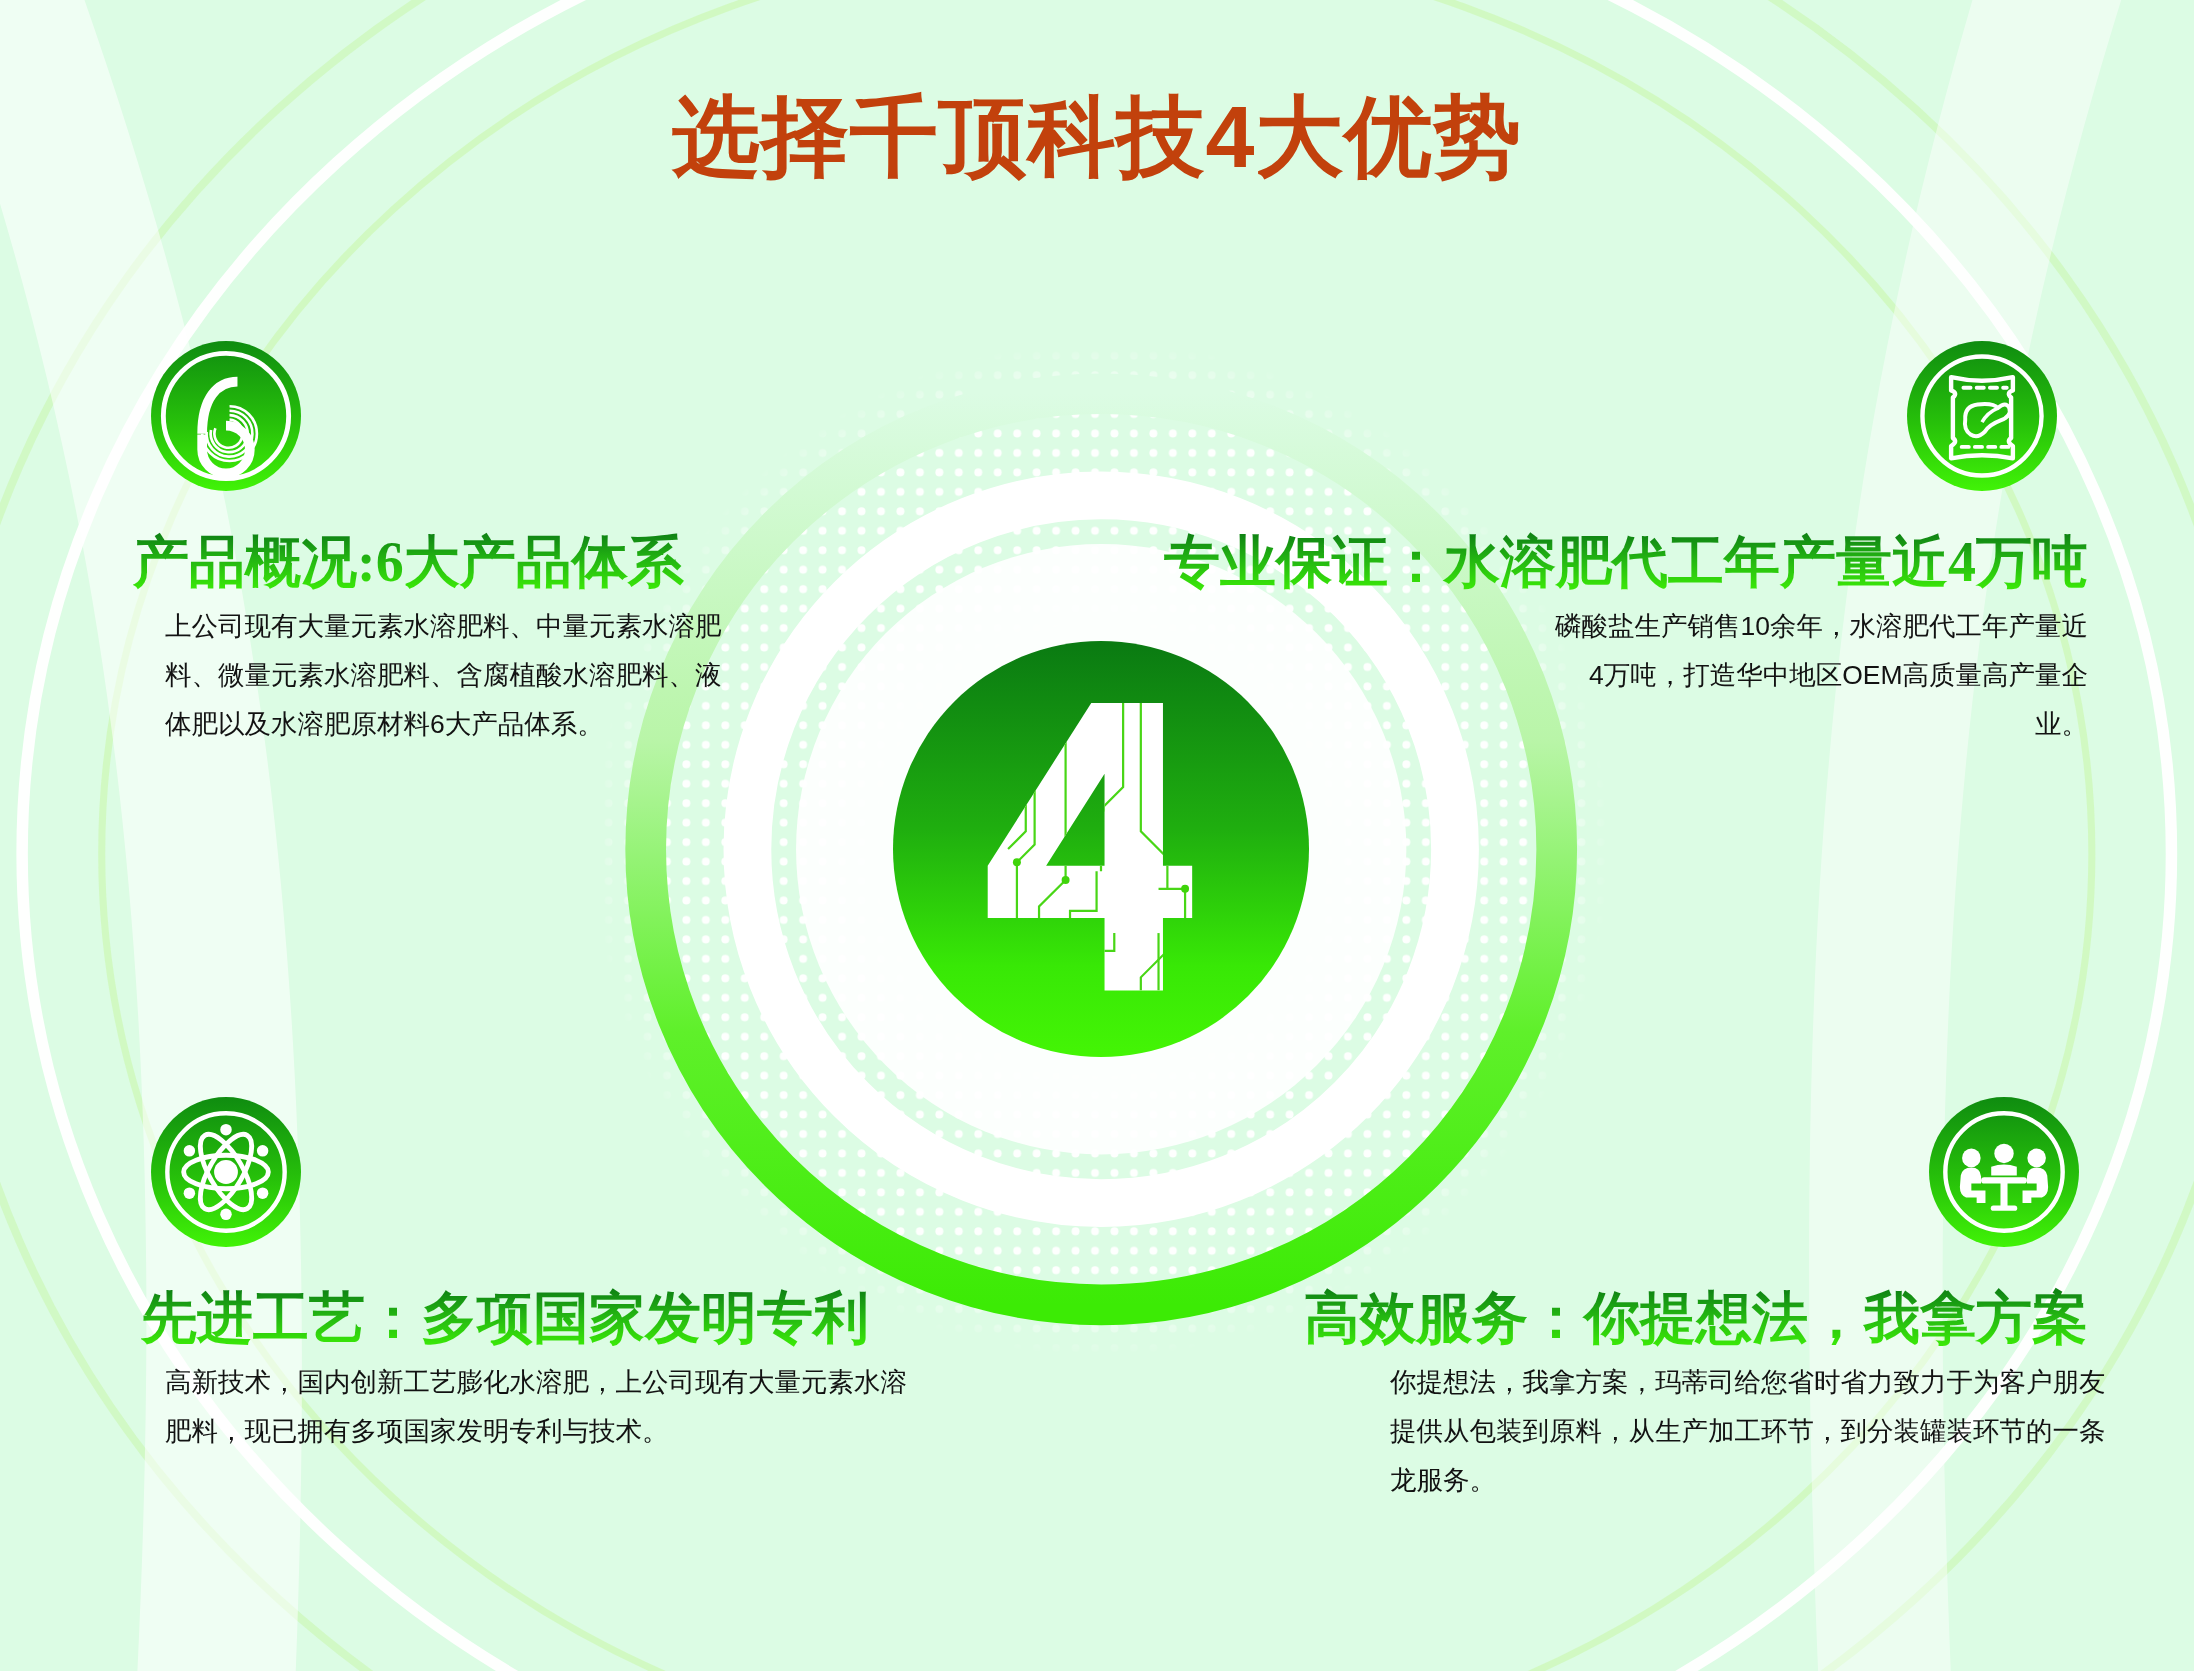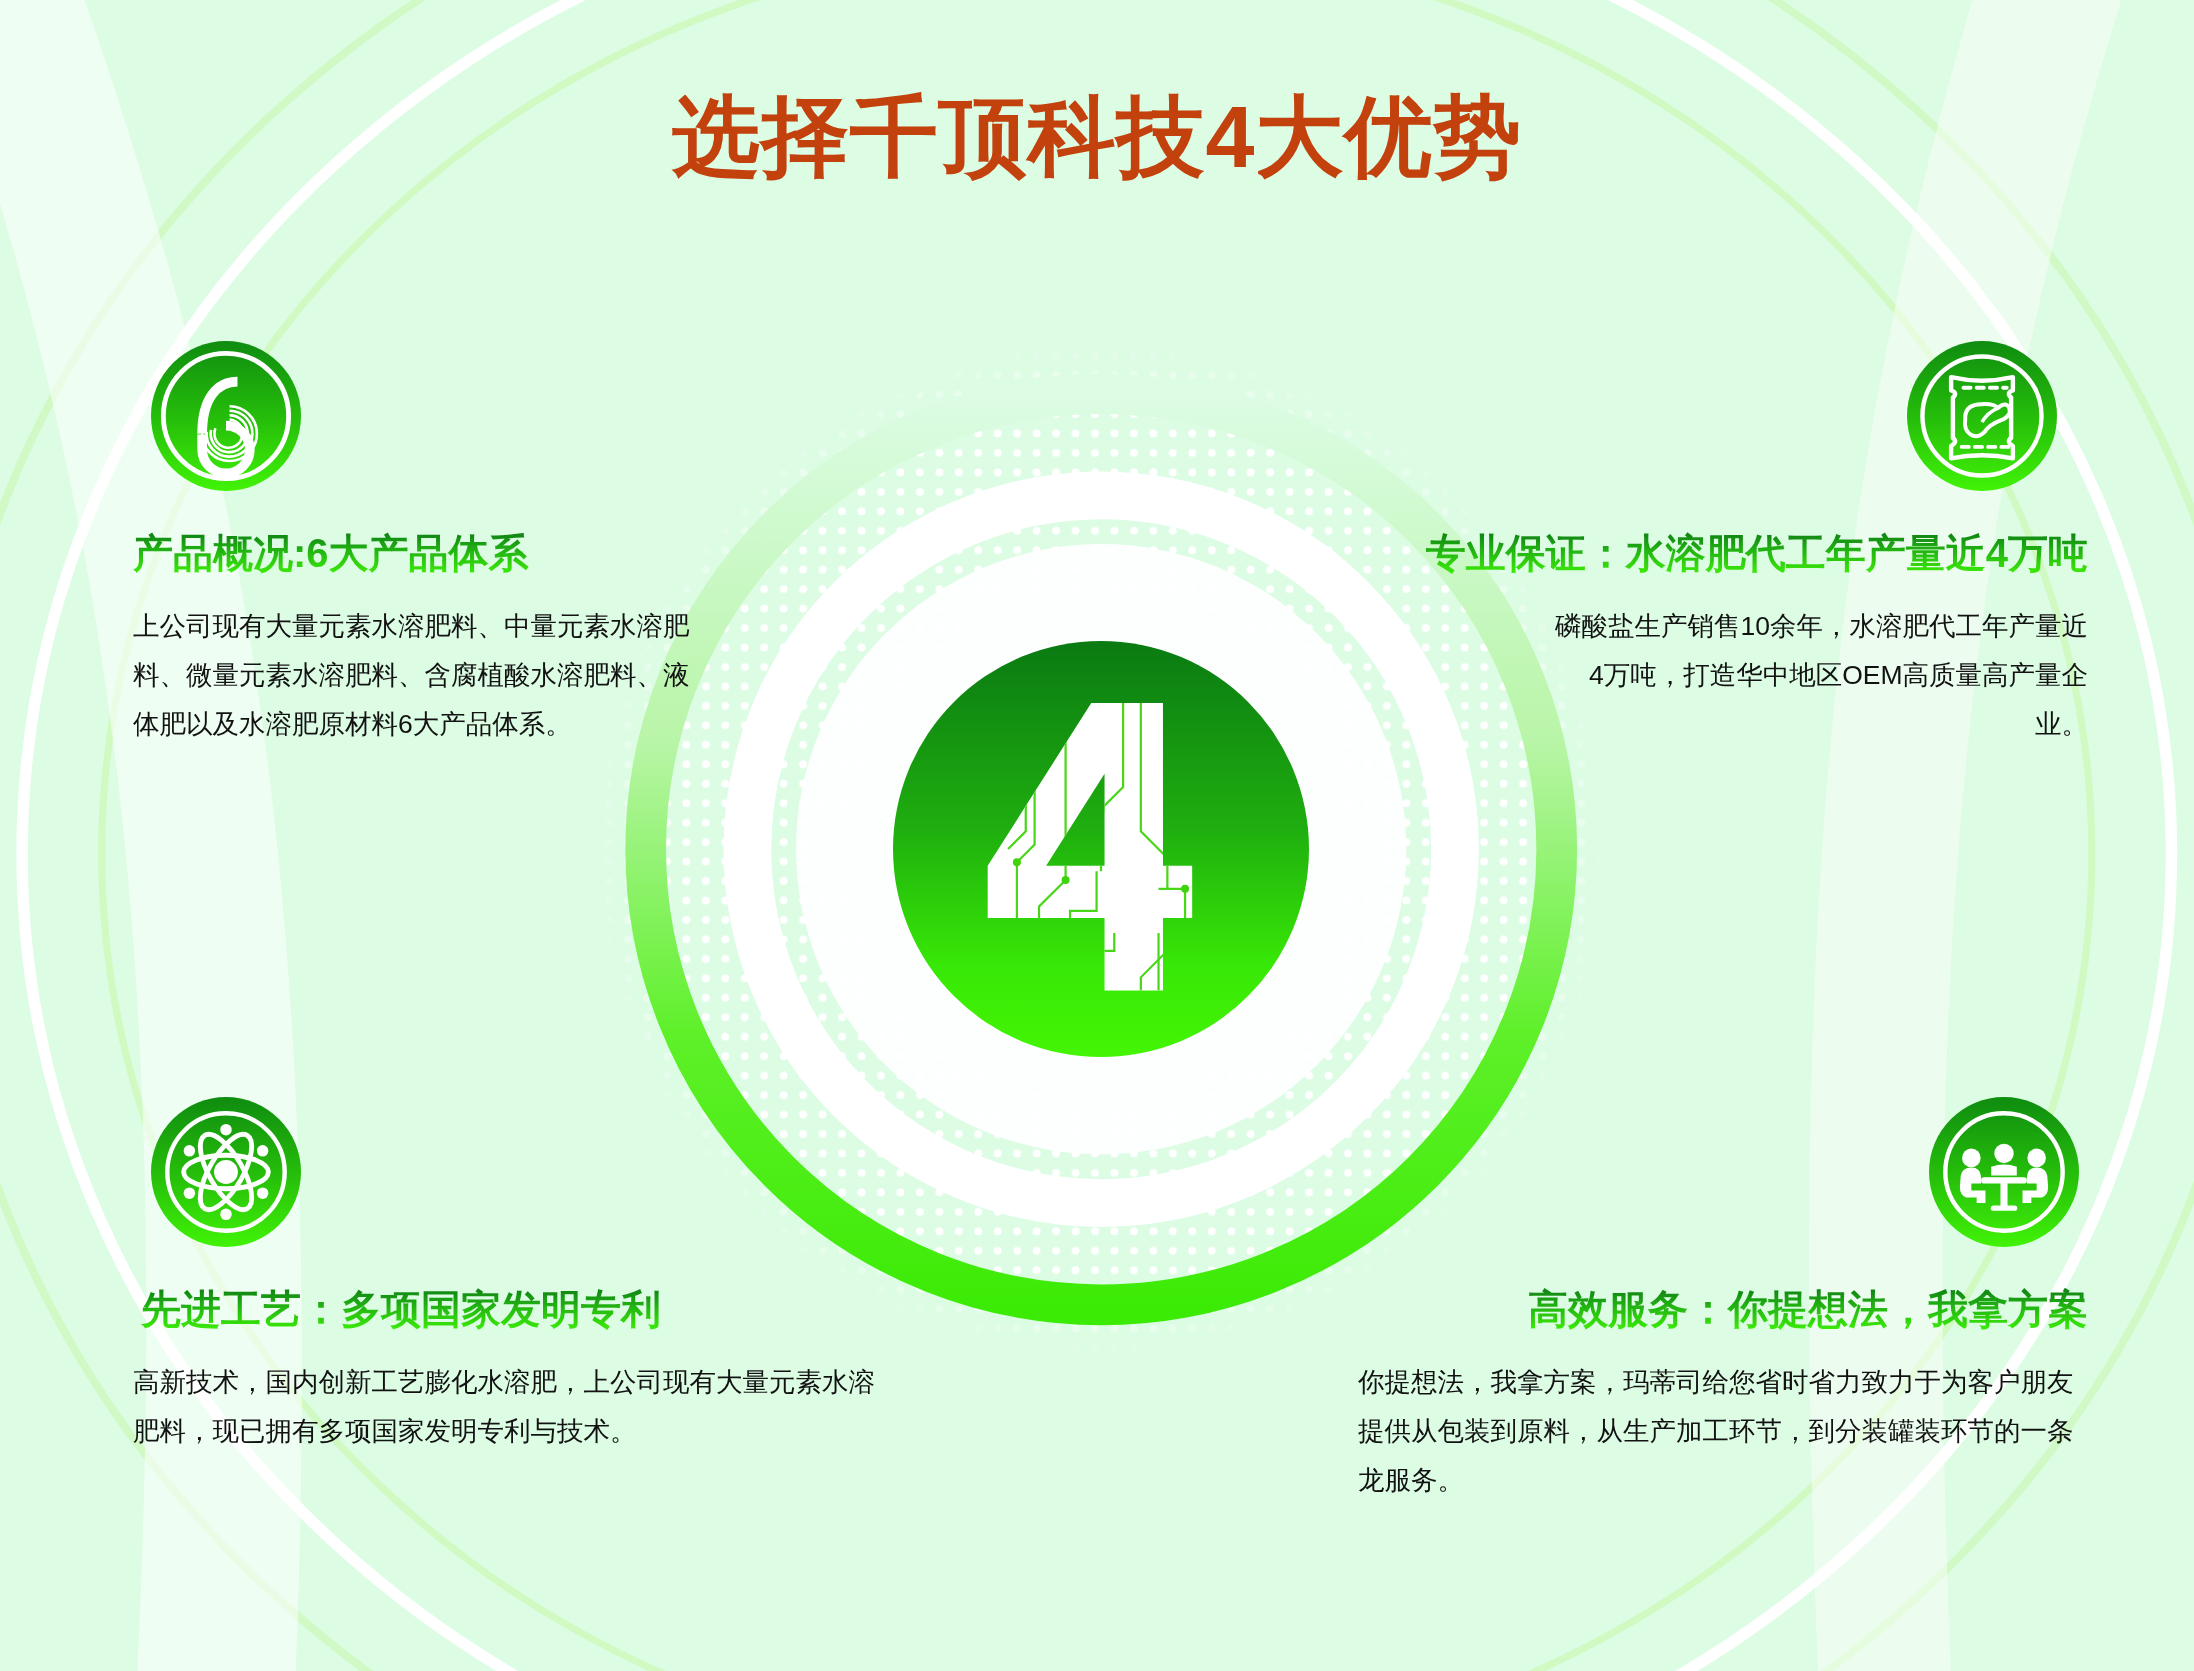--- a/index.html
+++ b/index.html
@@ -30,29 +30,30 @@
   .quad .icon-wrap{position:absolute;}
   .icon-circle{
     width:150px;height:150px;border-radius:50%;
     background:linear-gradient(180deg,#0f8c10 0%,#27c10a 55%,#41f307 100%);
     display:block;position:relative;
     box-shadow:0 0 0 0 rgba(0,0,0,0);
   }
   .icon-circle svg{position:absolute;left:0;top:0;width:150px;height:150px;}
 
   .q-head{
-    font-size:40px;line-height:1.12;font-weight:bold;
+    font-size:56px;line-height:1.12;font-weight:bold;
     white-space:nowrap;
     background:linear-gradient(180deg,#0d7d14 0%,#23b512 45%,#3ef106 100%);
     -webkit-background-clip:text;background-clip:text;
-    color:transparent;-webkit-text-fill-color:transparent;
+    color:transparent;font-family:Liberation Serif, serif;-webkit-text-fill-color:transparent;
   }
   .q-body{
     font-size:26.5px;line-height:1.85;color:#121212;
     font-weight:400;
+    margin-left:32px;
   }
 
   
   #quad-tl{left:133px;top:341px;width:584px;}
   #quad-tl .icon-wrap{left:17.7px;top:0;}
   #quad-tl .q-head{position:absolute;left:0;top:190px;}
   #quad-tl .q-body{position:absolute;left:0;top:261px;width:575px;}
 
   #quad-tr{left:1177px;top:341px;width:911px;}
   #quad-tr .icon-wrap{left:730px;top:0;}

